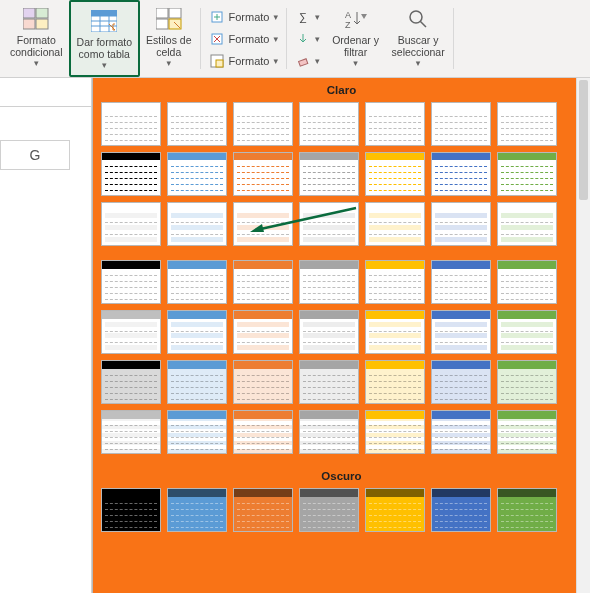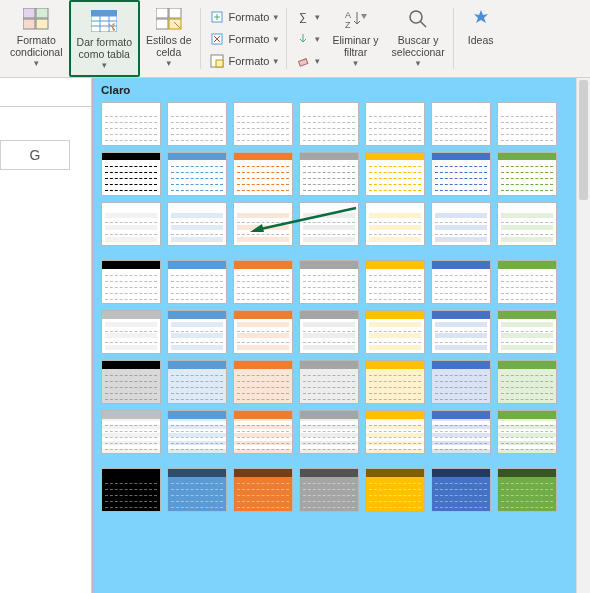--- a/index.html
+++ b/index.html
@@ -16,21 +16,21 @@
   .small { display:flex; align-items:center; gap:4px; font-size:11px; color:#444; cursor:pointer; padding:2px 2px;}
   .small .sico { width:16px; height:16px; display:flex;align-items:center;justify-content:center; }
   .sep { width:1px; background:#d8d8d8; margin:8px 2px; }
 
   
   .colhead { position:absolute; top:140px; left:0; width:70px; text-align:center; font-size:14px; color:#555; border:1px solid #d0d0d0; padding:6px 0; background:#fff;}
   .cellarea{ position:absolute; top:78px; left:0; width:92px; height:515px; border-right:1px solid #d0d0d0;}
   .cellarea::before{content:"";position:absolute;top:28px;left:0;right:0;border-top:1px solid #d0d0d0;}
   
   
-  .gallery { position:absolute; top:78px; left:92px; right:0; bottom:0; border-left:1px solid #b8b8b8; background:#7dd3fc; overflow:hidden; }
+  .gallery { position:absolute; top:78px; left:92px; right:0; bottom:0; border-left:1px solid #b8b8b8; background:#f97316; overflow:hidden;text-align:center; }
   .scroll { position:absolute; top:0; right:0; width:14px; bottom:0; background:#f1f1f1; border-left:1px solid #dcdcdc;}
   .scroll .thumb { position:absolute; top:2px; left:2px; right:2px; height:120px; background:#cfcfcf; border-radius:2px;}
   .section-title { font-weight:bold; padding:6px 8px 2px; font-size:11.5px; color:#222;}
   .grid { display:grid; grid-template-columns: repeat(7, 60px); gap:6px 6px; padding:4px 8px 10px; }
   .sw { width:60px; height:44px; border:1px solid #b8b8b8; background:#fff; cursor:pointer; display:flex; flex-direction:column; }
   .sw .hdr { height:7px; }
   .sw .rows { flex:1; display:flex; flex-direction:column; justify-content:space-around; padding:2px 3px;}
   .sw .rw { height:3px; border-bottom:1px dashed rgba(0,0,0,0.25); }
   .sw.band .rw:nth-child(odd){ background:var(--band,#eee); border-bottom:0; height:5px;}
   .sw.solid .hdr{ background:var(--hc,#999); }
@@ -160,47 +160,39 @@
 
   <div class="rbtn" style="min-width:60px">
     <div class="ico">
         <svg width="26" height="22">
           <text x="2" y="10" font-size="9" fill="#666">A</text>
           <text x="2" y="20" font-size="9" fill="#666">Z</text>
           <path d="M14 4v12M11 13l3 3 3-3" stroke="#666" fill="none"></path>
           <path d="M18 6h6l-3 5z" fill="#888"></path>
         </svg>
       </div>
-    <div class="lbl" style="white-space:pre-line">Eliminar y
+    <div class="lbl" style="white-space:pre-line">Ordenar y
 filtrar</div>
     <span class="drop">▾</span>
   </div>
 
   <div class="rbtn" style="min-width:64px">
     <div class="ico">
         <svg width="22" height="22">
           <circle cx="9" cy="9" r="6" fill="none" stroke="#666" stroke-width="1.5"></circle>
           <line x1="13" y1="13" x2="19" y2="19" stroke="#666" stroke-width="1.5"></line>
         </svg>
       </div>
     <div class="lbl" style="white-space:pre-line">Buscar y
 seleccionar</div>
     <span class="drop">▾</span>
   </div>
 
   <div class="sep"></div>
 
-  <div class="rbtn" style="min-width:50px">
-    <div class="ico">
-        <svg width="22" height="22">
-          <path d="M11 2l2 5 5-1-4 4 2 5-5-3-5 3 2-5-4-4 5 1z" fill="#4a90d9"></path>
-        </svg>
-      </div>
-    <div class="lbl">Ideas</div>
-  </div>
 </div>
 
 <div class="cellarea"></div>
 <div class="colhead">G</div>
 
 <div class="gallery">
   <div class="scroll">
       <div class="thumb"></div>
     </div>
 
@@ -694,20 +686,21 @@
         <div class="rows">
           <div class="rw"></div>
           <div class="rw"></div>
           <div class="rw"></div>
           <div class="rw"></div>
           <div class="rw"></div>
         </div>
       </div>
     </div>
 
+  <div class="section-title">Oscuro</div>
   <div class="grid" id="grid-dark">
       <div class="sw dark" style="--hc: #000000; --band: #d9d9d9;">
         <div class="hdr"></div>
         <div class="rows">
           <div class="rw"></div>
           <div class="rw"></div>
           <div class="rw"></div>
           <div class="rw"></div>
           <div class="rw"></div>
         </div>

